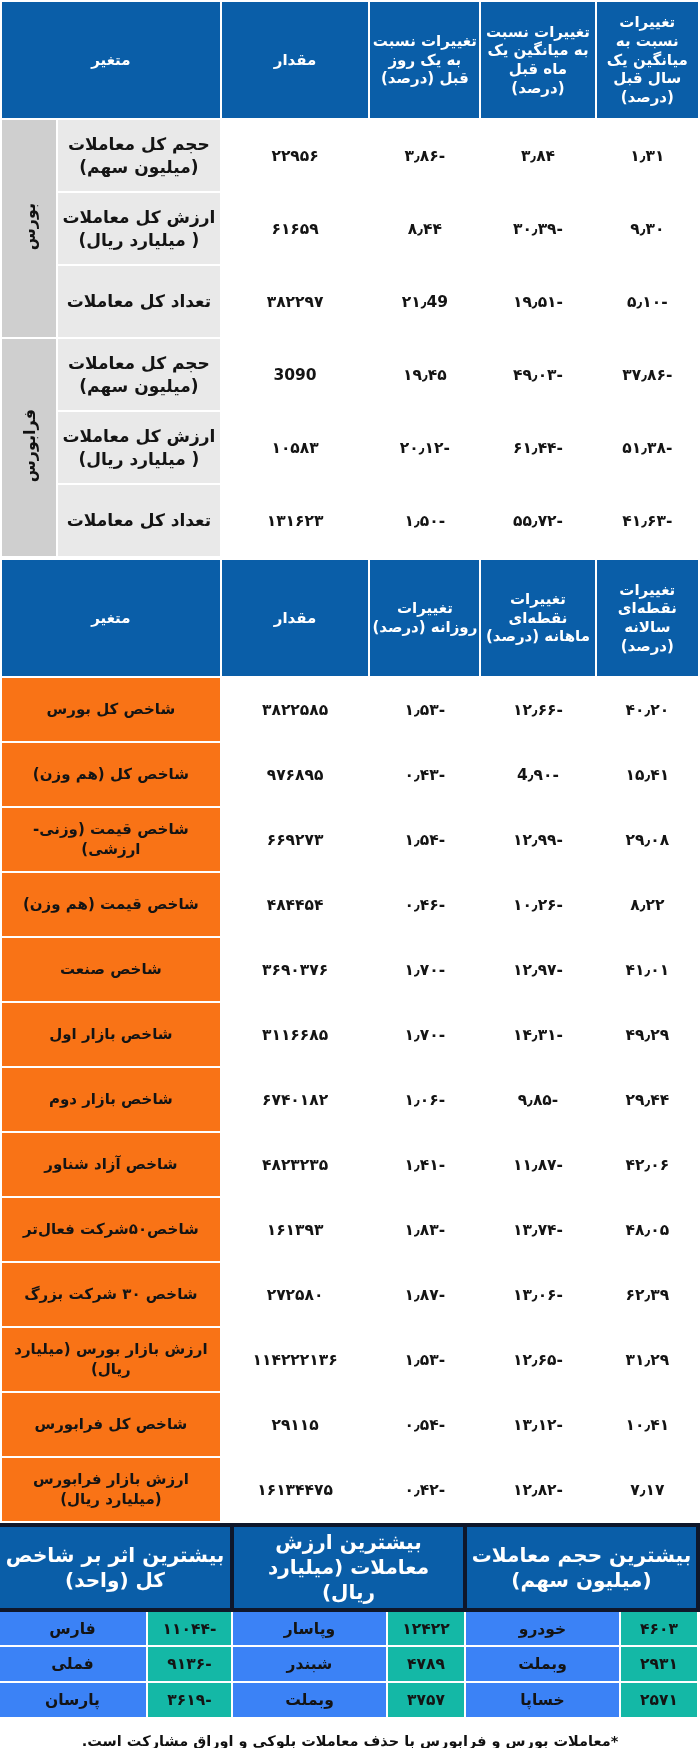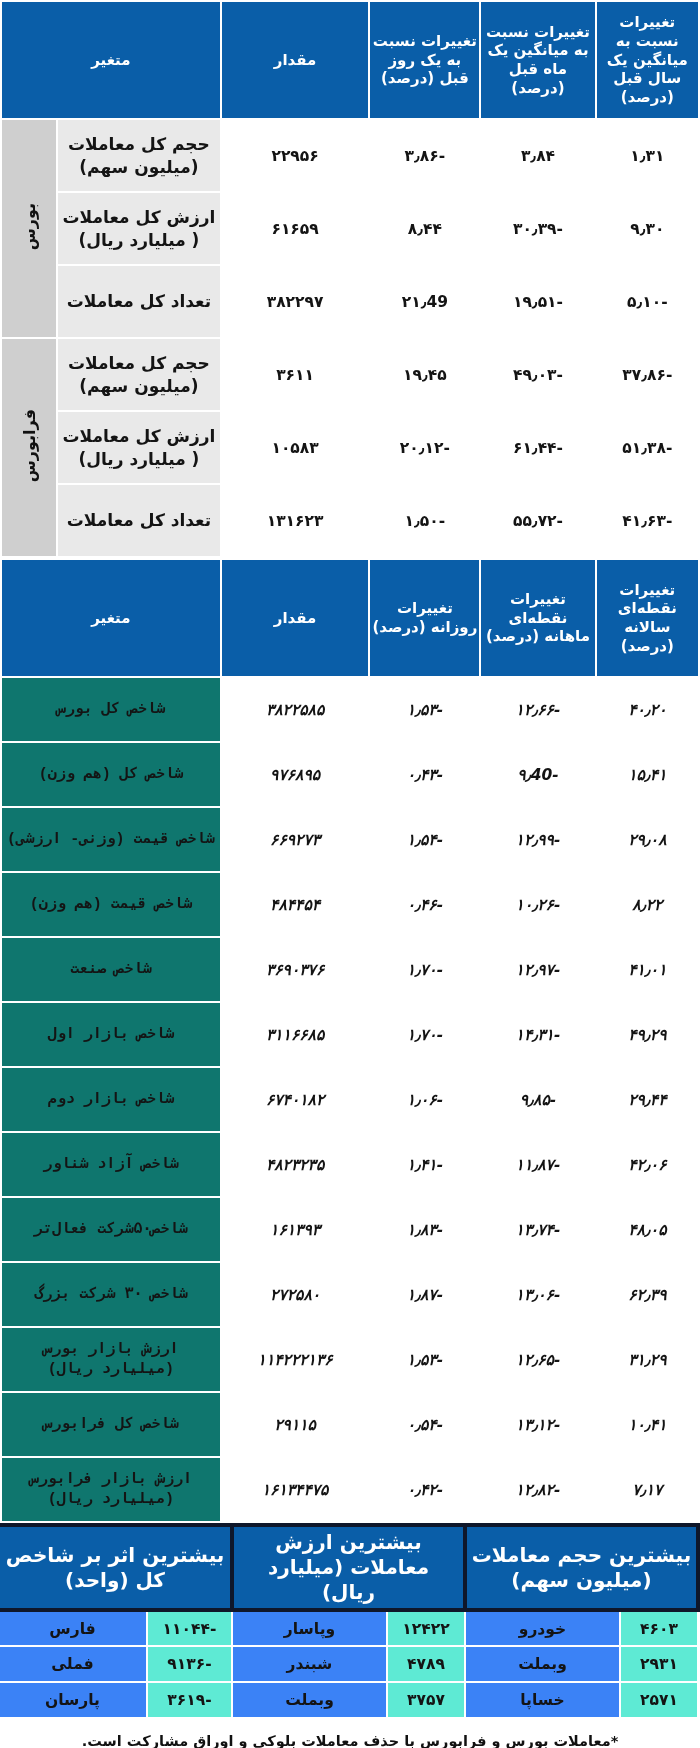--- a/index.html
+++ b/index.html
@@ -84,26 +84,25 @@
     border: 2px solid #ffffff;
     text-align: center;
     vertical-align: middle;
     font-size: 15.5px;
     height: 65px;
     padding: 2px 4px;
     font-weight: bold;
     color: #141414;
   }
   .t2 td.label {
-    background: #0f766e;
+    background: #f97316;
     font-size: 15px;
     line-height: 1.3;
-    font-family: Liberation Mono, monospace;
-  }
-  .t2 td.num { background: #ffffff; font-style: italic; }
+  }
+  .t2 td.num { background: #ffffff; }
 
   
   .t3 th {
     background: #0a5ea8;
     color: #ffffff;
     font-weight: bold;
     font-size: 20px;
     line-height: 1.25;
     text-align: center;
     vertical-align: middle;
@@ -114,21 +113,21 @@
   .t3 td {
     border: 2px solid #ffffff;
     text-align: center;
     vertical-align: middle;
     font-size: 15.5px;
     height: 36px;
     font-weight: bold;
     color: #141414;
     background: #3b82f6;
   }
-  .t3 td.num { background: #5eead4; }
+  .t3 td.num { background: #14b8a6; }
 
   .footnote {
     text-align: center;
     font-size: 14.5px;
     font-weight: bold;
     padding: 14px 6px 10px 6px;
     color: #111;
   }
 </style>
 </head>
@@ -176,21 +175,21 @@
         <td class="num">-۱۹٫۵۱</td>
         <td class="num">۲۱٫49</td>
         <td class="num">۳۸۲۲۹۷</td>
         <td class="label">تعداد کل معاملات</td>
       </tr>
 
       <tr>
         <td class="num">-۳۷٫۸۶</td>
         <td class="num">-۴۹٫۰۳</td>
         <td class="num">۱۹٫۴۵</td>
-        <td class="num">۳۶۱۱</td>
+        <td class="num">3090</td>
         <td class="label">حجم کل معاملات (میلیون سهم)</td>
         <td class="group" rowspan="3"><span class="vert">فرابورس</span></td>
       </tr>
       <tr>
         <td class="num">-۵۱٫۳۸</td>
         <td class="num">-۶۱٫۴۴</td>
         <td class="num">-۲۰٫۱۲</td>
         <td class="num">۱۰۵۸۳</td>
         <td class="label">ارزش کل معاملات ( میلیارد ریال)</td>
       </tr>
@@ -224,21 +223,21 @@
     <tbody>
       <tr>
         <td class="num">۴۰٫۲۰</td>
         <td class="num">-۱۲٫۶۶</td>
         <td class="num">-۱٫۵۳</td>
         <td class="num">۳۸۲۲۵۸۵</td>
         <td class="label">شاخص کل بورس</td>
       </tr>
       <tr>
         <td class="num">۱۵٫۴۱</td>
-        <td class="num">-۹٫40</td>
+        <td class="num">-4٫۹۰</td>
         <td class="num">-۰٫۴۳</td>
         <td class="num">۹۷۶۸۹۵</td>
         <td class="label">شاخص کل (هم وزن)</td>
       </tr>
       <tr>
         <td class="num">۲۹٫۰۸</td>
         <td class="num">-۱۲٫۹۹</td>
         <td class="num">-۱٫۵۴</td>
         <td class="num">۶۶۹۲۷۳</td>
         <td class="label">شاخص قیمت (وزنی- ارزشی)</td>

